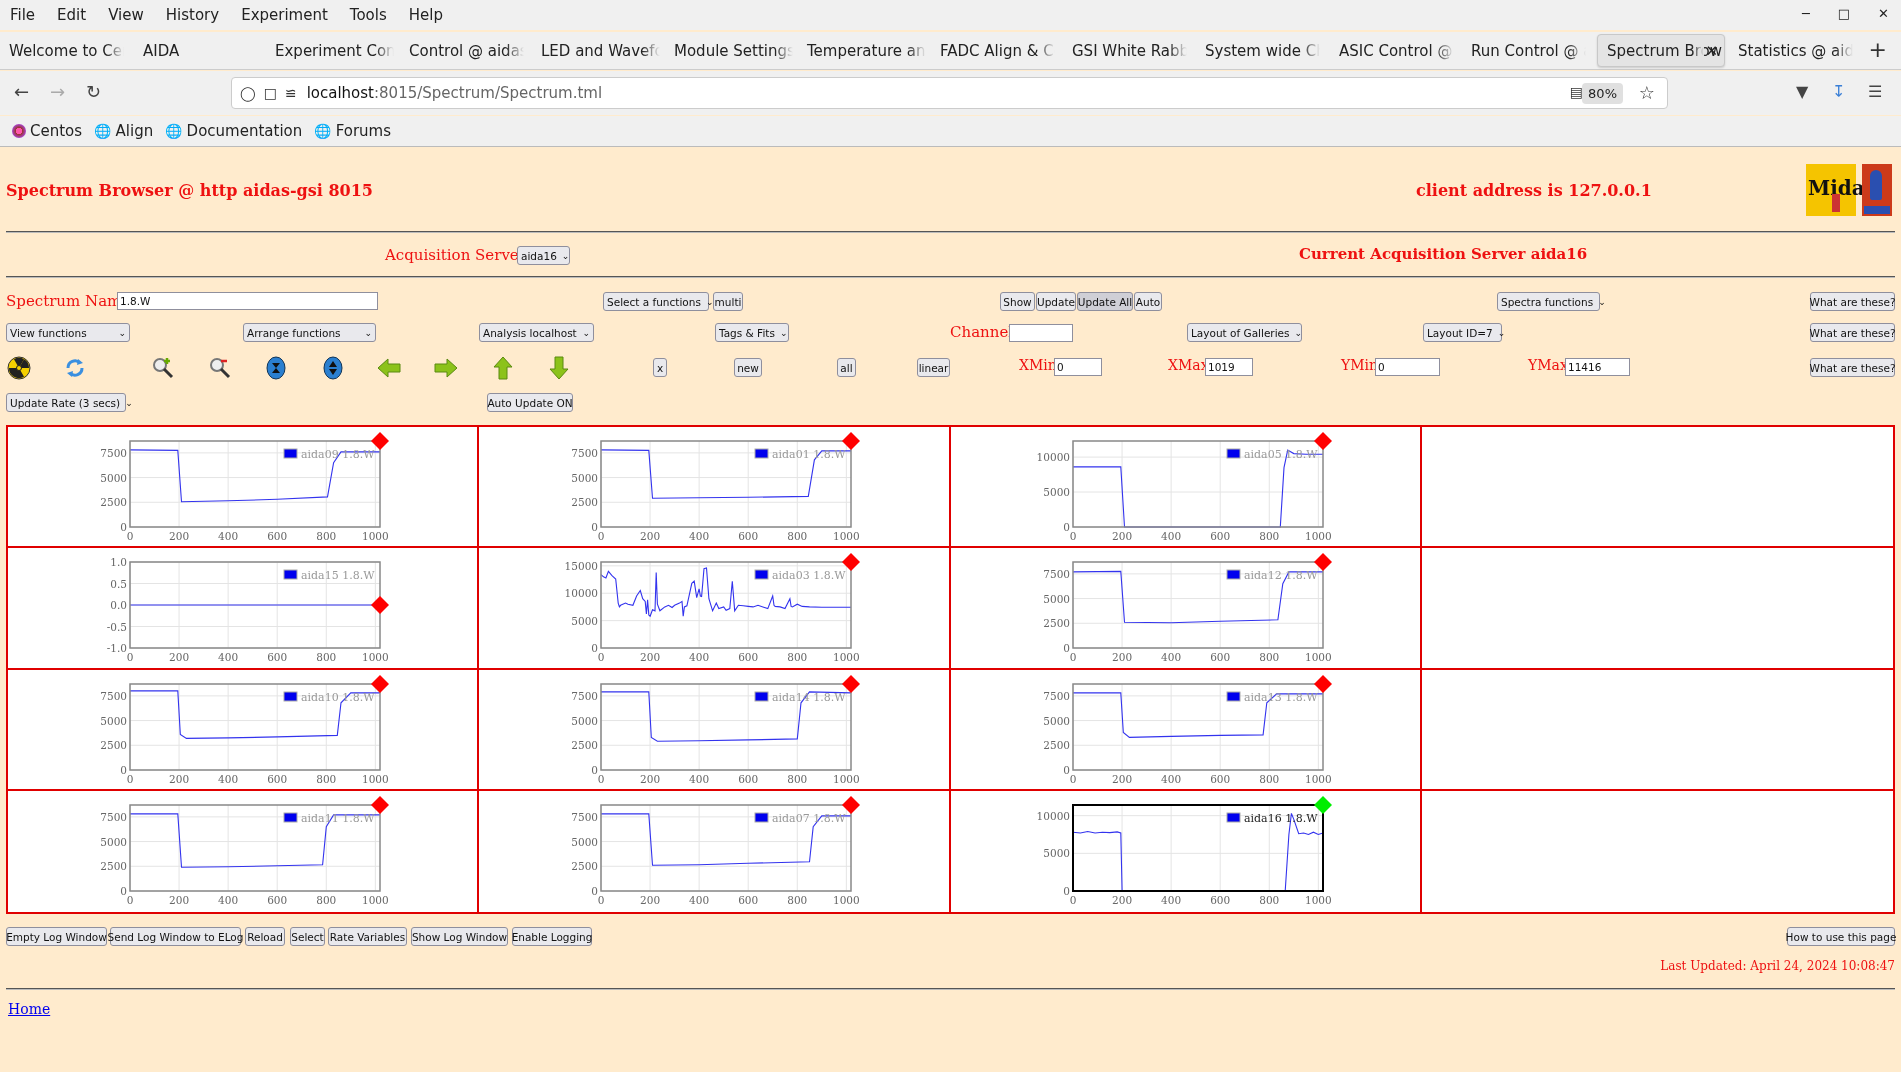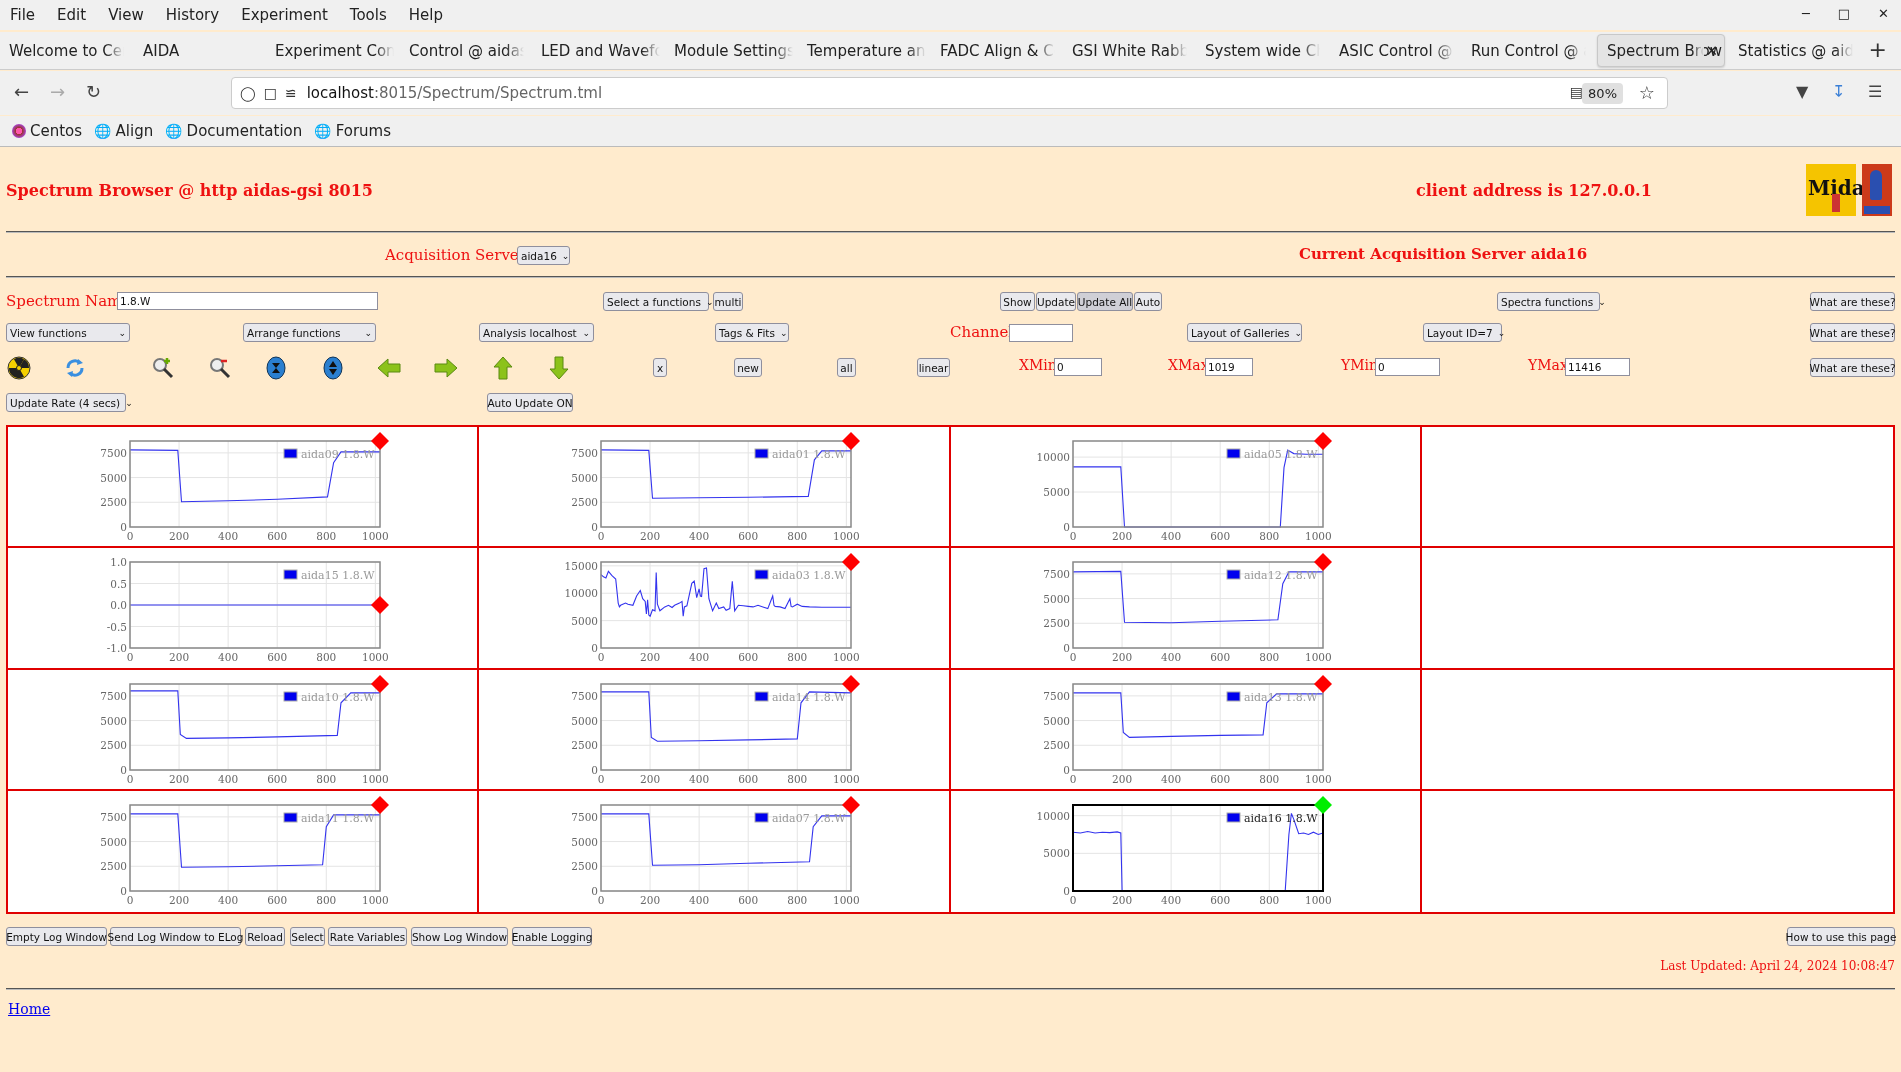--- a/index.html
+++ b/index.html
@@ -320,21 +320,21 @@
   <input class="inp" style="left: 1054px; top: 206px; width: 48px;" value="0">
   <span class="lbl" style="left:1168px;top:205px">XMax</span>
   <input class="inp" style="left: 1205px; top: 206px; width: 48px;" value="1019">
   <span class="lbl" style="left:1341px;top:205px">YMin</span>
   <input class="inp" style="left: 1375px; top: 206px; width: 65px;" value="0">
   <span class="lbl" style="left:1528px;top:205px">YMax</span>
   <input class="inp" style="left: 1565px; top: 206px; width: 65px;" value="11416">
   <div class="btn" style="left:1810px;top:206px;width:85px">What are these?</div>
 
   <div class="sel" style="left:6px;top:241px;width:120px">
-      <span>Update Rate (4 secs)</span>
+      <span>Update Rate (3 secs)</span>
       <span class="chev">⌄</span>
     </div>
   <div class="btn" style="left:487px;top:241px;width:86px">Auto Update ON</div>
 
   <div class="grid" id="grid">
       <div class="cell" style="left: 0px; top: 0px; width: 471.25px; height: 121.25px;">
         <div class="chart"><svg width="471.25" height="121.25">
             <rect x="122" y="14" width="250" height="86" fill="#fff"></rect>
             <line x1="122" y1="14" x2="122" y2="100" stroke="#e4e4e4"></line>
             <line x1="171.06771344455348" y1="14" x2="171.06771344455348" y2="100" stroke="#e4e4e4"></line>

